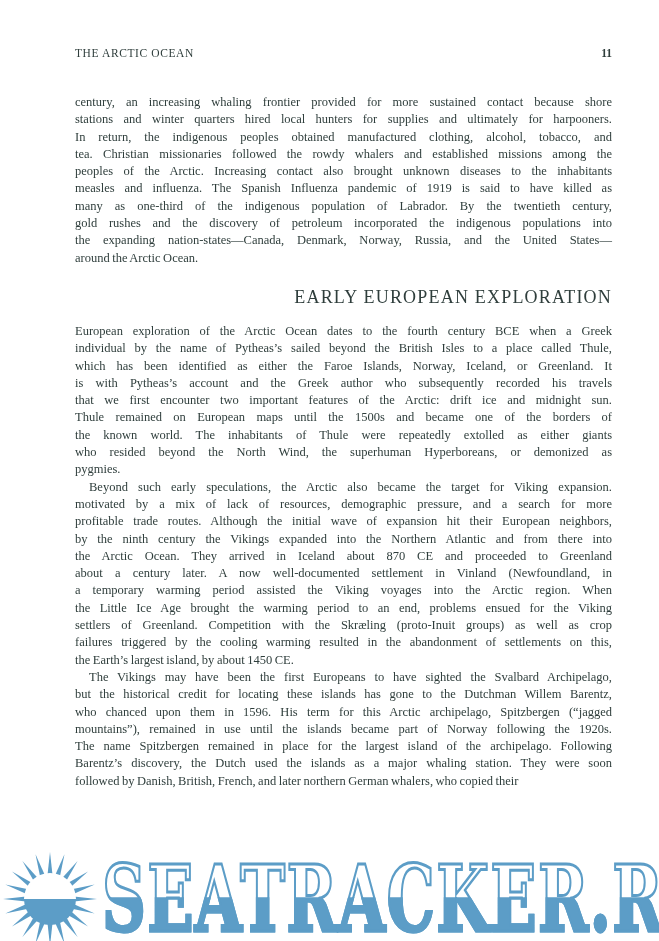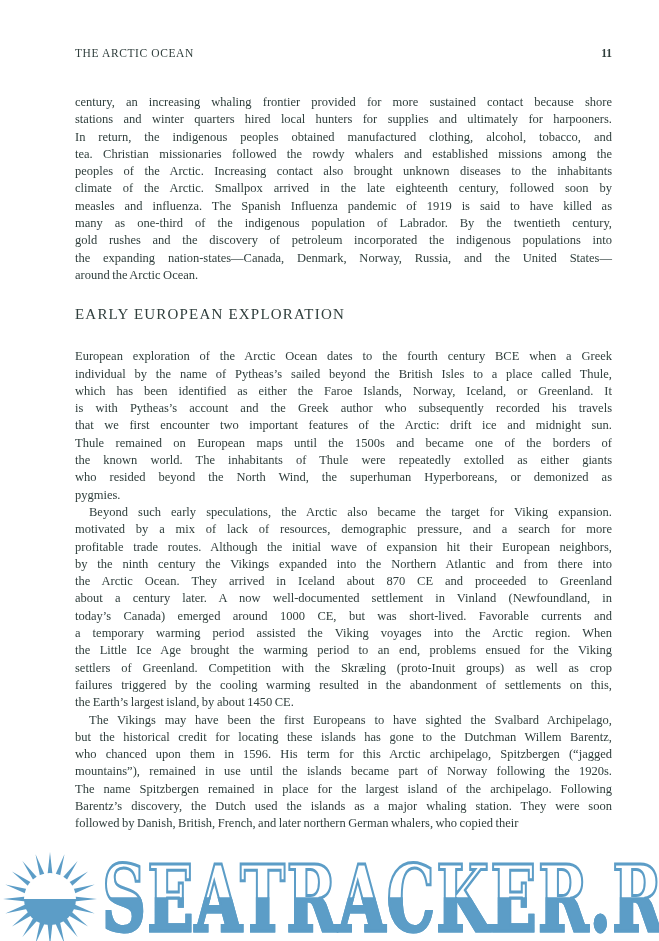--- a/index.html
+++ b/index.html
@@ -16,22 +16,22 @@
   .page-number{font-weight:bold;letter-spacing:0;}
   .page-body{
     position:absolute;top:94px;left:75px;width:537px;
     font-size:12.5px;line-height:17.3px;word-spacing:-0.6px;
   }
   .paragraph{margin:0;}
   .line{text-align:justify;text-align-last:justify;}
   .line.para-last{text-align-last:left;}
   .paragraph.indent .line.first{text-indent:14px;}
   .section-heading{
-    text-align:left;font-size:15px;line-height:19px;letter-spacing:1.2px;
-    margin:21px 0 24px;word-spacing:0;
+    text-align:right;font-size:18px;line-height:19px;letter-spacing:1.2px;
+    margin:21px 0 16px;word-spacing:0;
   }
   .watermark{position:absolute;left:0;top:845px;width:659px;height:96px;}
   .sun{position:absolute;left:2px;top:6px;width:96px;height:96px;}
   .wm-text-wrap{
     position:absolute;left:102px;top:8px;
     transform:scaleX(.66);transform-origin:left top;
   }
   .wm-text{
     position:relative;font-family:"DejaVu Serif",serif;font-weight:bold;
     font-size:92px;line-height:92px;letter-spacing:2px;white-space:nowrap;
@@ -52,21 +52,20 @@
     <span class="page-number">11</span>
   </div>
 
   <div class="page-body">
       <div class="paragraph">
         <div class="line first">century, an increasing whaling frontier provided for more sustained contact because shore</div>
         <div class="line">stations and winter quarters hired local hunters for supplies and ultimately for harpooners.</div>
         <div class="line">In return, the indigenous peoples obtained manufactured clothing, alcohol, tobacco, and</div>
         <div class="line">tea. Christian missionaries followed the rowdy whalers and established missions among the</div>
         <div class="line">peoples of the Arctic. Increasing contact also brought unknown diseases to the inhabitants</div>
-        <div class="line">climate of the Arctic. Smallpox arrived in the late eighteenth century, followed soon by</div>
         <div class="line">measles and influenza. The Spanish Influenza pandemic of 1919 is said to have killed as</div>
         <div class="line">many as one-third of the indigenous population of Labrador. By the twentieth century,</div>
         <div class="line">gold rushes and the discovery of petroleum incorporated the indigenous populations into</div>
         <div class="line">the expanding nation-states—Canada, Denmark, Norway, Russia, and the United States—</div>
         <div class="line para-last">around the Arctic Ocean.</div>
       </div>
       <div class="section-heading">EARLY EUROPEAN EXPLORATION</div>
       <div class="paragraph">
         <div class="line first">European exploration of the Arctic Ocean dates to the fourth century BCE when a Greek</div>
         <div class="line">individual by the name of Pytheas’s sailed beyond the British Isles to a place called Thule,</div>
@@ -78,21 +77,20 @@
         <div class="line">who resided beyond the North Wind, the superhuman Hyperboreans, or demonized as</div>
         <div class="line para-last">pygmies.</div>
       </div>
       <div class="paragraph indent">
         <div class="line first">Beyond such early speculations, the Arctic also became the target for Viking expansion.</div>
         <div class="line">motivated by a mix of lack of resources, demographic pressure, and a search for more</div>
         <div class="line">profitable trade routes. Although the initial wave of expansion hit their European neighbors,</div>
         <div class="line">by the ninth century the Vikings expanded into the Northern Atlantic and from there into</div>
         <div class="line">the Arctic Ocean. They arrived in Iceland about 870 CE and proceeded to Greenland</div>
         <div class="line">about a century later. A now well-documented settlement in Vinland (Newfoundland, in</div>
-        <div class="line">today’s Canada) emerged around 1000 CE, but was short-lived. Favorable currents and</div>
         <div class="line">a temporary warming period assisted the Viking voyages into the Arctic region. When</div>
         <div class="line">the Little Ice Age brought the warming period to an end, problems ensued for the Viking</div>
         <div class="line">settlers of Greenland. Competition with the Skræling (proto-Inuit groups) as well as crop</div>
         <div class="line">failures triggered by the cooling warming resulted in the abandonment of settlements on this,</div>
         <div class="line para-last">the Earth’s largest island, by about 1450 CE.</div>
       </div>
       <div class="paragraph indent">
         <div class="line first">The Vikings may have been the first Europeans to have sighted the Svalbard Archipelago,</div>
         <div class="line">but the historical credit for locating these islands has gone to the Dutchman Willem Barentz,</div>
         <div class="line">who chanced upon them in 1596. His term for this Arctic archipelago, Spitzbergen (“jagged</div>

